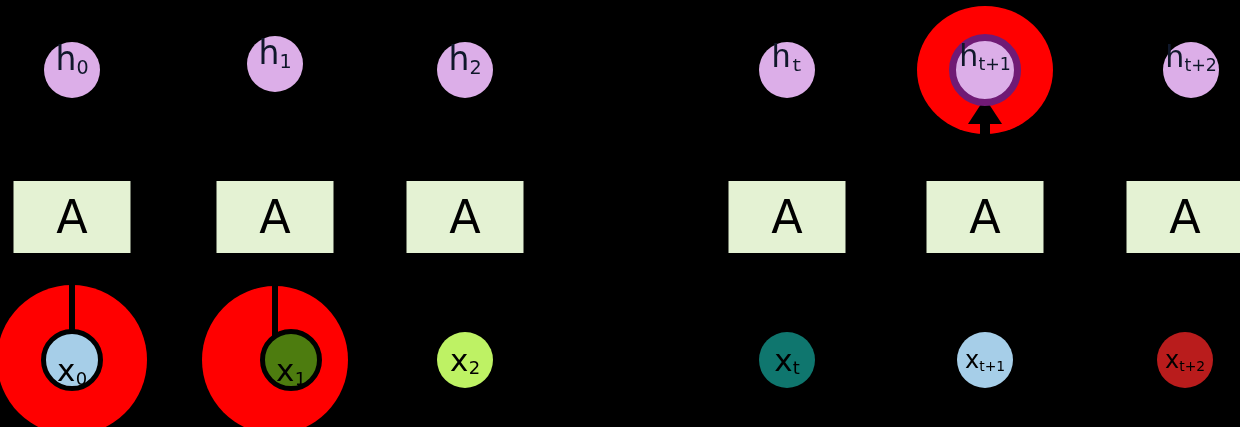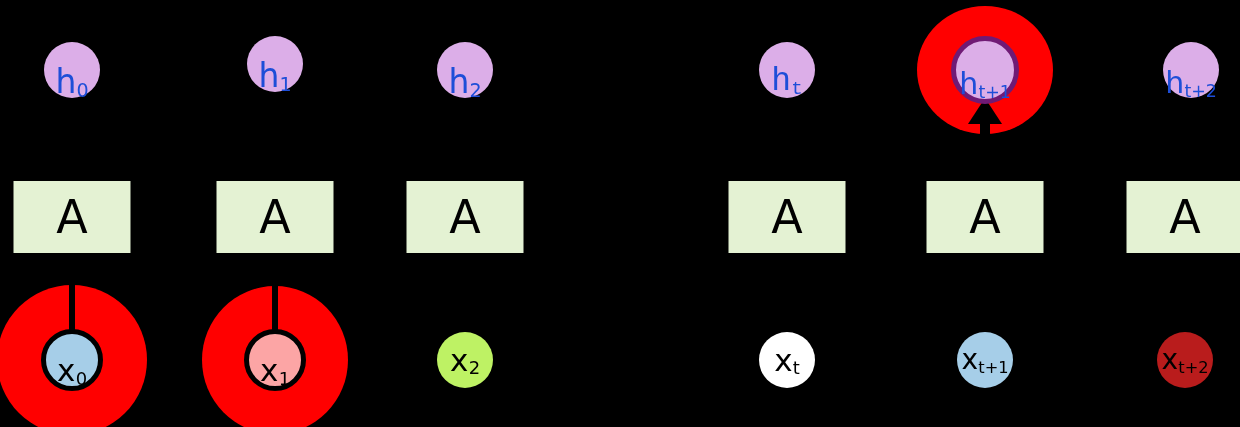--- a/index.html
+++ b/index.html
@@ -33,30 +33,30 @@
 
   
   .hnode {
     position: absolute;
     width: 56px;
     height: 56px;
     border-radius: 50%;
     background: #dcaee8;
     transform: translate(-50%, -50%);
     display: flex;
-    align-items: flex-end;
+    align-items: flex-start;
     justify-content: center;
     line-height: 1;
-    color: #1d4ed8;
+    color: #0f172a;
     white-space: nowrap;
   }
   .hnode.bordered {
     width: 58px;
     height: 58px;
-    border: 5px solid #701a75;
+    border: 7px solid #701a75;
   }
 
   
   .xnode {
     position: absolute;
     width: 56px;
     height: 56px;
     border-radius: 50%;
     background: #a6cee8;
     transform: translate(-50%, -50%);
@@ -98,21 +98,21 @@
     display: inline-block;
   }
   .sym sub {
     font-size: 0.58em;
     vertical-align: baseline;
     position: relative;
     top: 0.22em;
     left: 0.01em;
   }
   .xnode .sym { font-size: 31px; }
-  .xnode.small .sym { font-size: 28px; }
+  .xnode.small .sym { font-size: 24px; }
   .hnode.small .sym { font-size: 30px; }
 
   
   .vline {
     position: absolute;
     width: 6px;
     background: #000000;
     transform: translate(-50%, 0);
   }
   .arrow-shaft {
@@ -151,21 +151,21 @@
     </div>
     <div class="col" style="left: 275px;">
       <div class="glow" style="width: 146px; height: 148px; left: 0px; top: 360px; background: rgb(255, 0, 0);"></div>
       <div class="vline" style="left: 0px; top: 253px; height: 107px;"></div>
       <div class="hnode" style="left: 0px; top: 64px; background: rgb(220, 174, 232);">
         <span class="sym">h<sub>1</sub></span>
       </div>
       <div class="cell" style="left: 0px; top: 181px; width: 117px; height: 72px; background: rgb(228, 242, 211);">
         <span class="cell-label">A</span>
       </div>
-      <div class="xnode bordered" style="left: 0px; top: 360px; background: #fca5a5;">
+      <div class="xnode bordered" style="left: 16px; top: 360px; background: #4d7c0f;">
         <span class="sym">x<sub>1</sub></span>
       </div>
     </div>
     <div class="col" style="left: 465px;">
       <div class="hnode" style="left: 0px; top: 70px; background: rgb(220, 174, 232);">
         <span class="sym">h<sub>2</sub></span>
       </div>
       <div class="cell" style="left: 0px; top: 181px; width: 117px; height: 72px; background: rgb(228, 242, 211);">
         <span class="cell-label">A</span>
       </div>
@@ -173,21 +173,21 @@
         <span class="sym">x<sub>2</sub></span>
       </div>
     </div>
     <div class="col" style="left: 787px;">
       <div class="hnode" style="left: 0px; top: 70px; background: rgb(220, 174, 232); font-family: Liberation Mono, monospace;">
         <span class="sym">h<sub>t</sub></span>
       </div>
       <div class="cell" style="left: 0px; top: 181px; width: 117px; height: 72px; background: rgb(228, 242, 211);">
         <span class="cell-label">A</span>
       </div>
-      <div class="xnode" style="left: 0px; top: 360px; background: #ffffff;">
+      <div class="xnode" style="left: 0px; top: 360px; background: #0f766e;">
         <span class="sym">x<sub>t</sub></span>
       </div>
     </div>
     <div class="col" style="left: 985px;">
       <div class="glow" style="width: 136px; height: 128px; left: 0px; top: 70px; background: rgb(255, 0, 0);"></div>
       <div class="arrow-shaft" style="left: 0px; top: 122px; height: 59px;"></div>
       <div class="arrow-head" style="left: 0px; top: 98px;"></div>
       <div class="hnode bordered small" style="left: 0px; top: 70px; background: rgb(220, 174, 232);">
         <span class="sym">h<sub>t+1</sub></span>
       </div>

